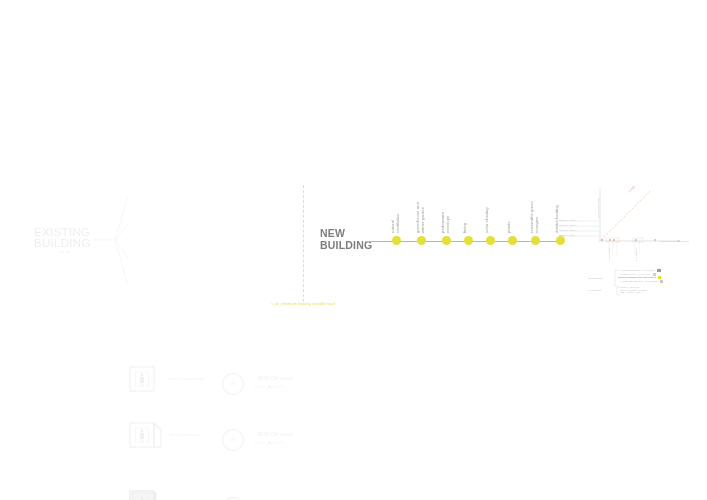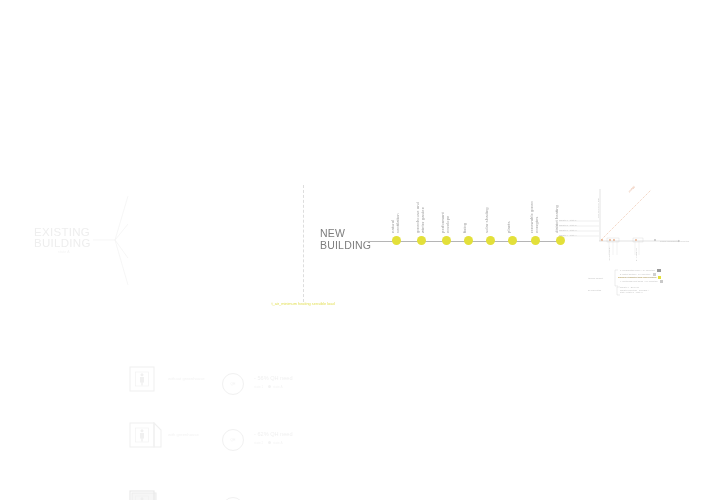--- a/index.html
+++ b/index.html
@@ -65,21 +65,21 @@
   }
   #divider-note{
     position:absolute;left:266px;top:301px;width:74px;
     text-align:center;color:#e3e05a; font-size:3.9px; line-height:5px;
   }
 
   
   #new-title{
     position:absolute;left:320px;top:228px;
     color:#7d7d7d;font-size:10.5px;line-height:11.5px;
-    white-space:pre-line;letter-spacing:.2px;
+    white-space:pre-line;letter-spacing:.2px;font-weight:bold;
   }
   #axis-line{
     position:absolute;left:365px;top:240.5px;width:197px;height:0;
     border-top:0.7px solid #b5b5b5;
   }
   .node{
     position:absolute;top:236px;width:9px;height:9px;border-radius:50%;
     background:#e3e03a;
   }
   .node-label{

